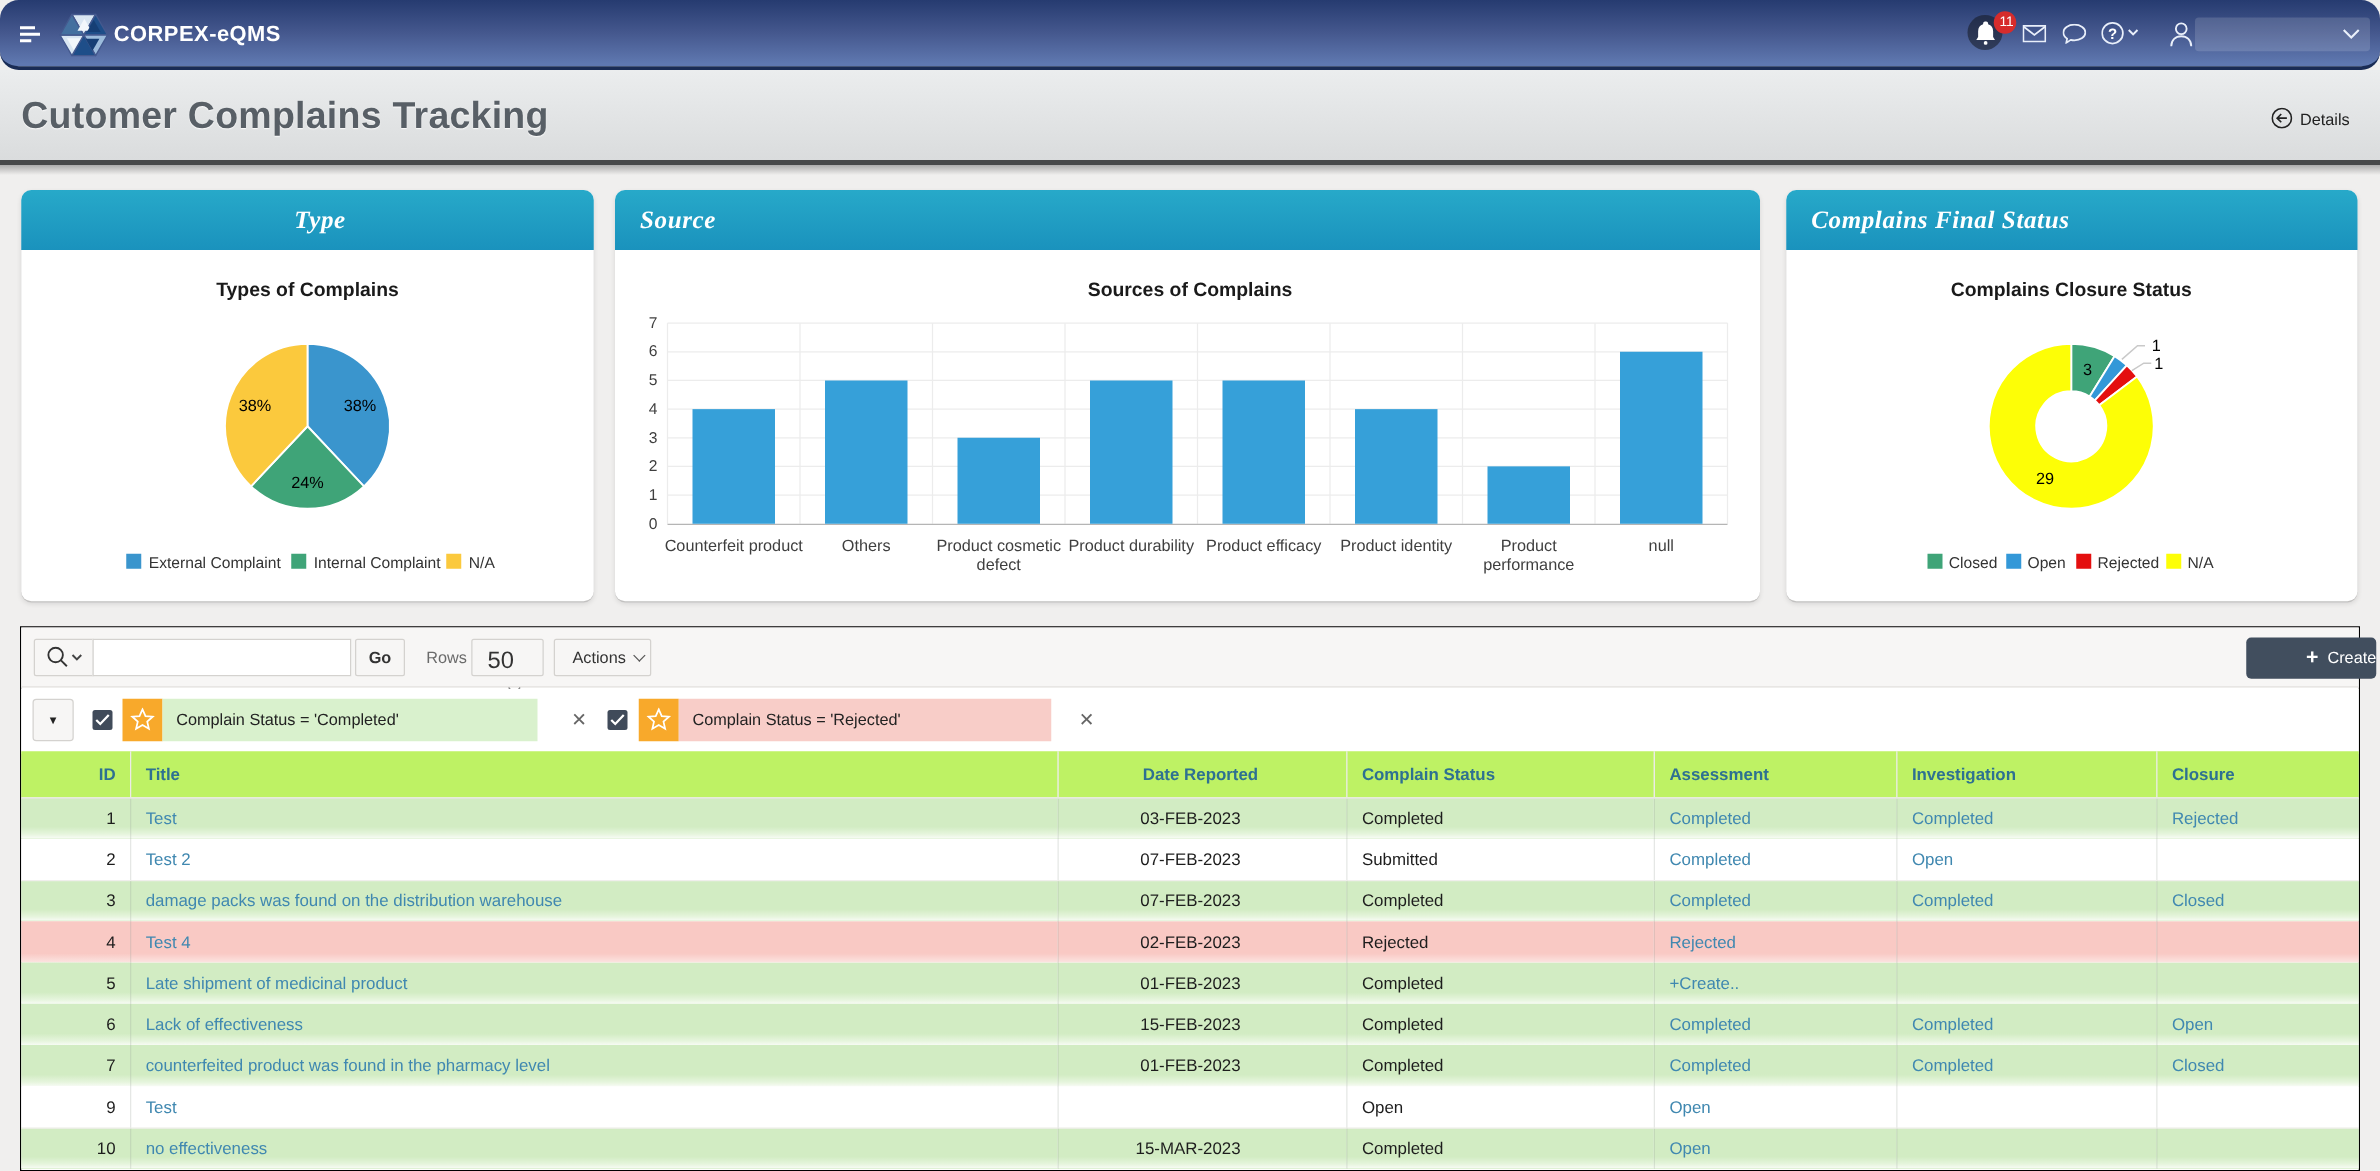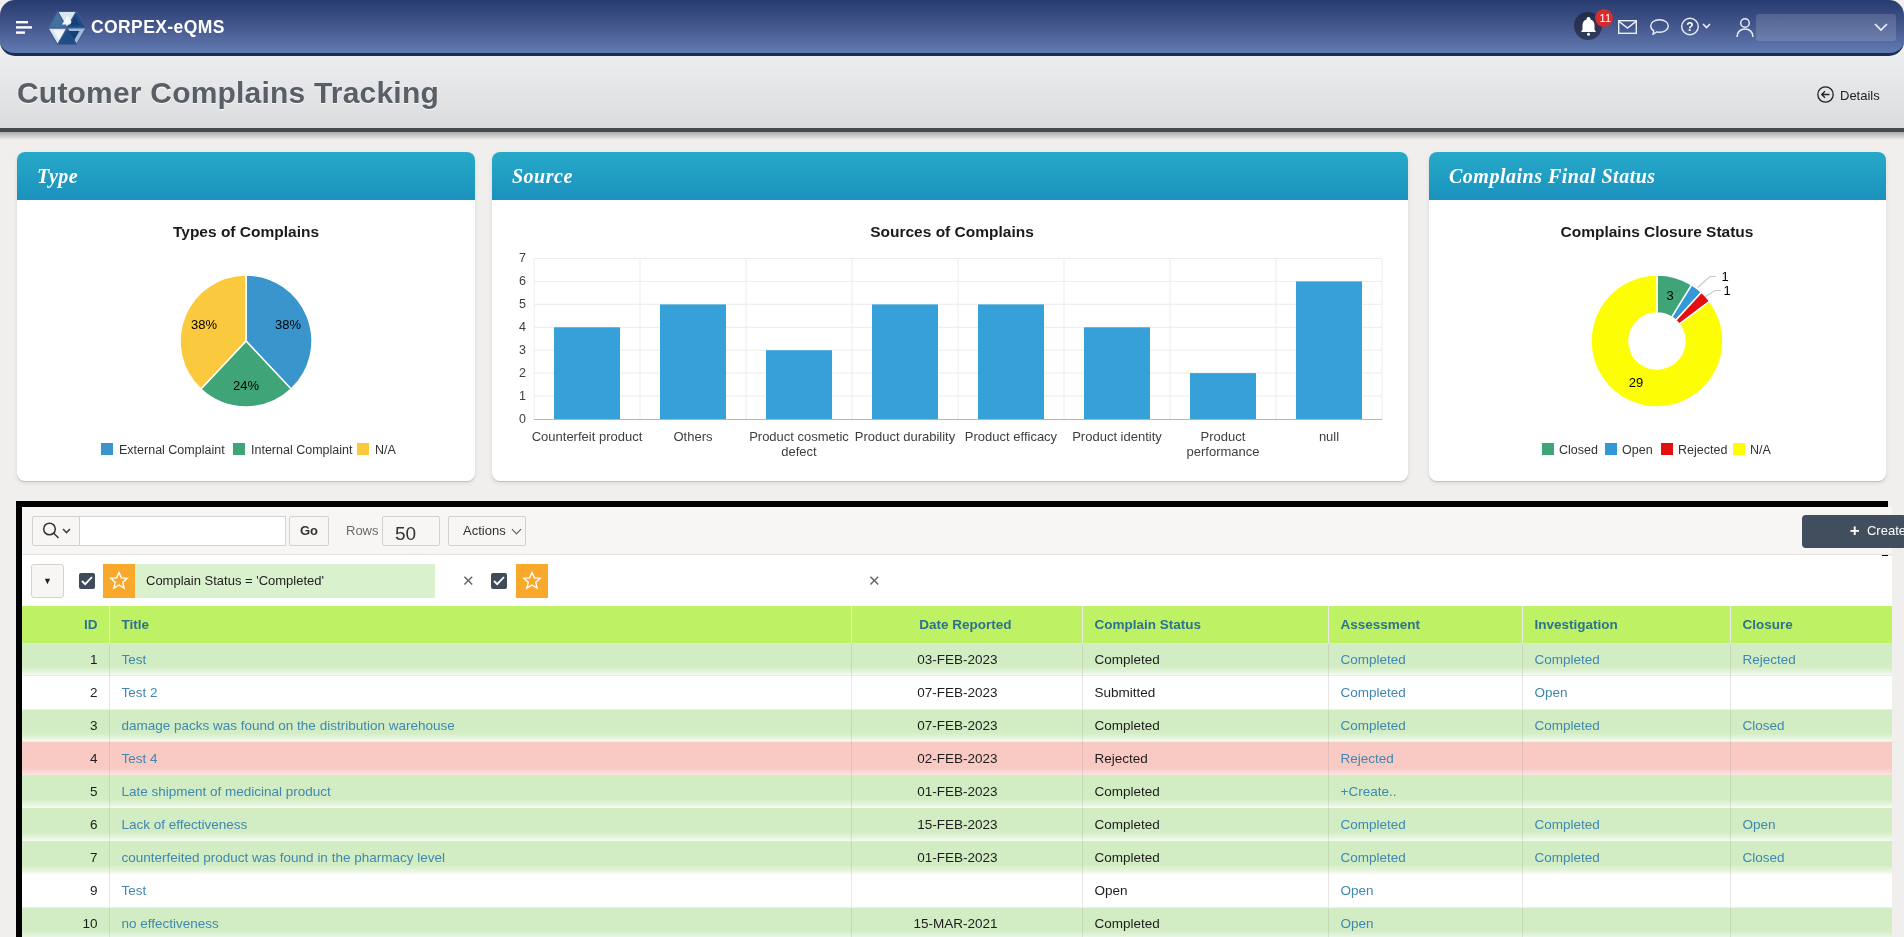--- a/index.html
+++ b/index.html
@@ -26,31 +26,31 @@
   text-shadow:0 1px 1px rgba(255,255,255,.9); letter-spacing:.2px; }
 #details { position:absolute; left:1817px; top:86px; font-size:13px; color:#222; }
 #details svg { vertical-align:-3px; margin-right:6px; }
 
 .card { position:absolute; top:152px; height:329px; background:#fff; border-radius:8px;
   box-shadow:0 1px 0 rgba(0,0,0,.12), 0 2px 4px rgba(0,0,0,.10); }
 .chead { height:48px; border-radius:8px 8px 0 0;
   background:linear-gradient(180deg,#27a9c9,#1a92bd);
   color:#fff; font-family:"Liberation Serif",serif; font-style:italic; font-weight:bold;
   font-size:20px; line-height:48px; padding-left:20px; letter-spacing:.5px; }
-#card1 { left:17px; width:458px; }
+#card1 { left:17px; width:458px;text-align:center; }
 #card2 { left:492px; width:916px; }
 #card3 { left:1429px; width:457px; }
 .ctitle { font-weight:bold; font-size:15.5px; fill:#1a1a1a; text-anchor:middle; }
 .axlab { font-size:12.5px; fill:#3f3f3f; }
 .xlab { font-size:13px; fill:#3f3f3f; text-anchor:middle; }
 .leg { font-size:12.5px; fill:#333; }
 .plab { font-size:13px; fill:#000; text-anchor:middle; }
 
 #grid { position:absolute; left:16px; top:501px; width:1872px; height:436px;
-  background:#fff; border:6px solid #000000; }
+  background:#fff; border:1px solid #000000; }
 #toolbar { position:absolute; left:0; top:0; width:1870px; height:48px; background:#f7f6f5; border-bottom:1px solid #e3e1de; }
 .tbx { position:absolute; border:1px solid #d4d2cf; background:#f7f6f5; }
 #srchbtn { left:10px; top:9px; width:48px; height:30px; border-radius:2px 0 0 2px; }
 #srchin { left:57px; top:9px; width:207px; height:30px; background:#fff; border-radius:0; }
 #gobtn { left:267px; top:9px; width:40px; height:30px; border-radius:2px; font-weight:bold; font-size:13px; color:#333; text-align:center; line-height:28px; }
 #rowslab { position:absolute; left:324px; top:16px; font-size:13px; color:#6b6b6b; }
 #rowssel { left:360px; top:9px; width:58px; height:30px; border-radius:2px; font-size:19px; color:#333; padding:6px 0 0 12px; }
 #actbtn { left:426px; top:9px; width:78px; height:30px; border-radius:2px; font-size:13px; color:#333; padding:6px 0 0 14px; }
 #createbtn { position:absolute; left:1780px; top:8px; width:104px; height:33px; background:#414e5e; border-radius:4px;
   color:#fff; font-size:13px; text-align:right; line-height:32px; }
@@ -272,20 +272,21 @@
     <div class="chip" style="left:113px;width:300px;background:#d9f1cd">Complain Status = 'Completed'</div>
     <div class="fx" style="left:440px">✕</div>
     <div class="cb" style="left:469px">
         <svg width="12" height="10" viewBox="0 0 12 10">
           <path d="M1 5 l3.2 3.2 L11 1" fill="none" stroke="#fff" stroke-width="1.8"></path>
         </svg>
       </div>
     <div class="star" style="left:494px"><svg width="20" height="20" viewBox="0 0 20 20" style="margin:7px 0 0 6px">
           <path d="M10 1.5 l2.4 5.4 5.8.5 -4.4 3.9 1.3 5.7 -5.1-3 -5.1 3 1.3-5.7 -4.4-3.9 5.8-.5 z" fill="none" stroke="#fff" stroke-width="1.4"></path>
         </svg></div>
+    <div class="chip" style="left:526px;width:298px;background:#f8cdc8">Complain Status = 'Rejected'</div>
     <div class="fx" style="left:846px">✕</div>
   </div>
   <table>
     <colgroup>
       <col style="width:87px">
         <col style="width:742px">
         <col style="width:231px">
         <col style="width:246px">
         <col style="width:194px">
         <col style="width:208px">
@@ -369,21 +370,21 @@
           <td><a>Test</a></td>
           <td class="dt"></td>
           <td>Open</td>
           <td><a>Open</a></td>
           <td></td>
           <td></td>
         </tr>
     <tr class="g">
           <td class="num">10</td>
           <td><a>no effectiveness</a></td>
-          <td class="dt">15-MAR-2021</td>
+          <td class="dt">15-MAR-2023</td>
           <td>Completed</td>
           <td><a>Open</a></td>
           <td></td>
           <td></td>
         </tr>
   </tbody>
     </table>
 </div>
 
 </body></html>

